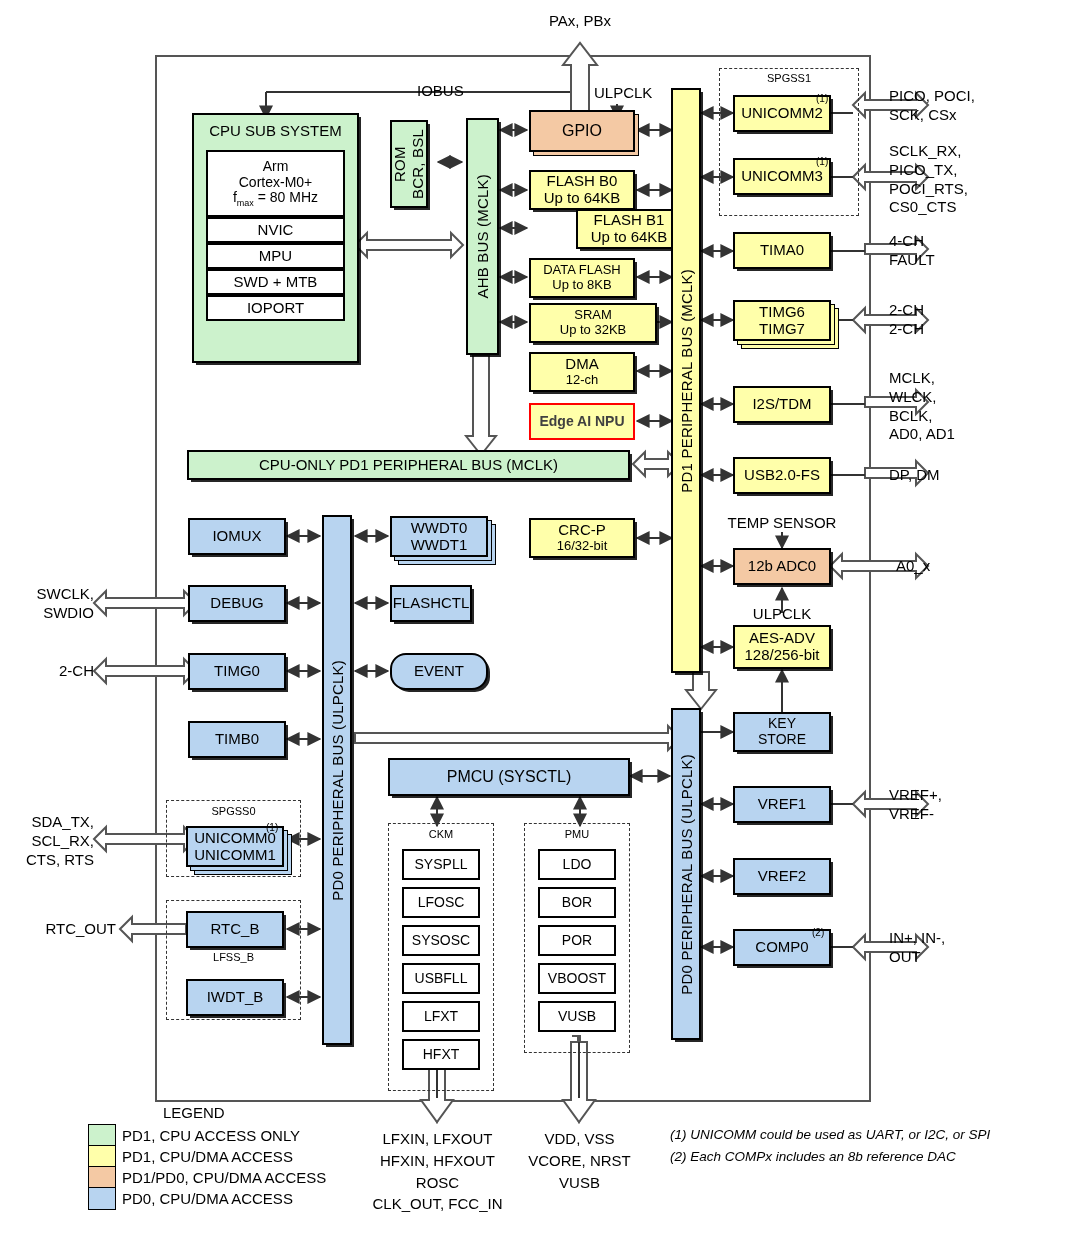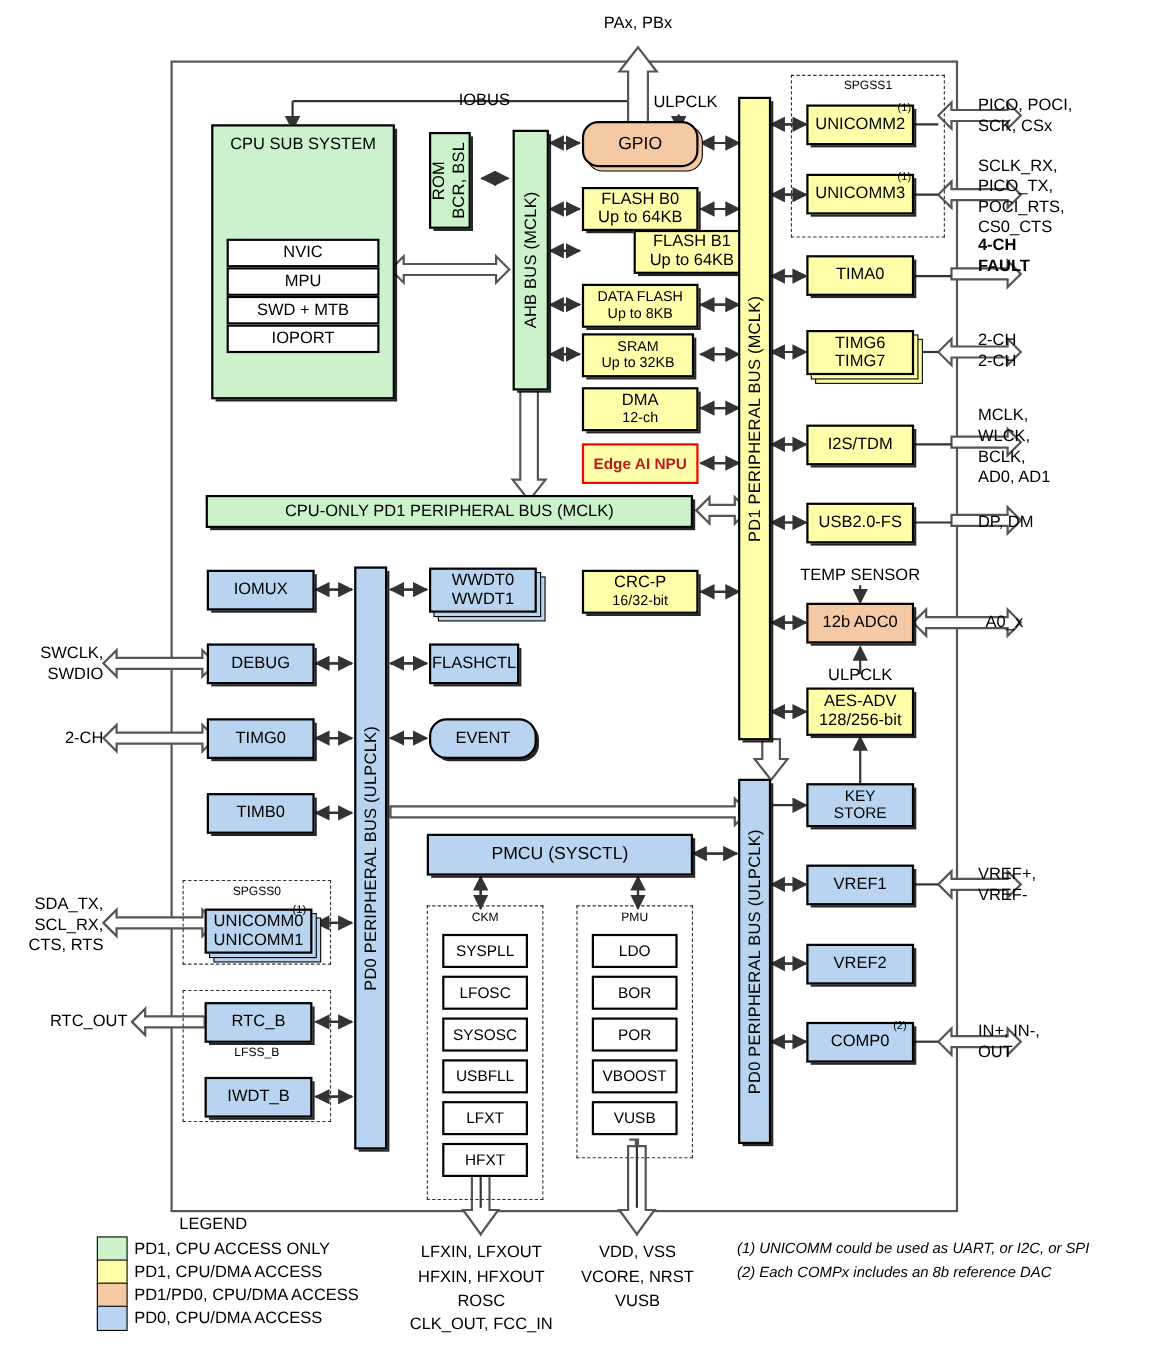--- a/index.html
+++ b/index.html
@@ -32,21 +32,21 @@
     box-shadow:3px 3px 0 -1px rgba(0,0,0,0.85);
   }
   .vbus span{
     writing-mode:vertical-rl;transform:rotate(180deg);
     font-size:15px;white-space:nowrap;letter-spacing:.2px;
   }
 
   
   .stack{box-shadow:4px 4px 0 -1px #b8d4f0,4px 4px 0 0 #000,8px 8px 0 -1px #b8d4f0,8px 8px 0 0 #000;}
   .stacky{box-shadow:4px 4px 0 -1px #ffffaa,4px 4px 0 0 #000,8px 8px 0 -1px #ffffaa,8px 8px 0 0 #000;}
-  .stacko{box-shadow:4px 4px 0 -1px #f4c9a4,4px 4px 0 0 #000;border-radius:15px;}
+  .stacko{box-shadow:4px 4px 0 -1px #f4c9a4,4px 4px 0 0 #000;}
 
   
   .dash{position:absolute;box-sizing:border-box;border:1.6px dashed #333;}
   .dashlbl{position:absolute;font-size:11px;text-align:center;white-space:nowrap;}
 
   
   .lbl{position:absolute;font-size:15px;line-height:1.25;white-space:pre;}
   .lbl.r{text-align:right;}
   .lbl.c{text-align:center;}
   .ital{font-style:italic;font-size:13.5px;line-height:1.5;}
@@ -240,20 +240,25 @@
       <path d="M831,566 L830,566"></path>
       <path d="M831,804 L853,804"></path>
       <path d="M831,947 L853,947"></path>
       <path d="M196,603 L196,603"></path>
     </g>
   </svg>
 
   <div class="blk green" style="left:192px;top:113px;width:167px;height:250px;justify-content:flex-start;padding-top:8px;">
     <div class="t15">CPU SUB SYSTEM</div>
   </div>
+  <div class="blk white noshadow" style="left:206px;top:150px;width:139px;height:67px;border-width:2px;">
+    <div class="t14">Arm</div>
+    <div class="t14">Cortex-M0+</div>
+    <div class="t14"><span>f</span><sub style="font-size:9px">max</sub><span> = 80 MHz</span></div>
+  </div>
   <div class="blk white noshadow" style="left:206px;top:217px;width:139px;height:26px;">
       <span class="t15">NVIC</span>
     </div>
   <div class="blk white noshadow" style="left:206px;top:243px;width:139px;height:26px;">
       <span class="t15">MPU</span>
     </div>
   <div class="blk white noshadow" style="left:206px;top:269px;width:139px;height:26px;">
       <span class="t15">SWD + MTB</span>
     </div>
   <div class="blk white noshadow" style="left:206px;top:295px;width:139px;height:26px;align-items:center;">
@@ -286,30 +291,30 @@
       <span class="t15">Up to 64KB</span>
   </div>
   <div class="blk yellow" style="left:529px;top:209px;width:106px;height:40px;margin-left:47px;">
     <span class="t15">FLASH B1</span>
       <span class="t15">Up to 64KB</span>
   </div>
   <div class="blk yellow" style="left:529px;top:258px;width:106px;height:40px;">
     <span class="t13">DATA FLASH</span>
       <span class="t13">Up to 8KB</span>
   </div>
-  <div class="blk yellow" style="left:529px;top:303px;width:102px;height:40px;">
+  <div class="blk yellow" style="left:529px;top:303px;width:128px;height:40px;">
     <span class="t13">SRAM</span>
       <span class="t13">Up to 32KB</span>
   </div>
   <div class="blk yellow" style="left:529px;top:352px;width:106px;height:40px;">
     <span class="t15">DMA</span>
       <span class="t13">12-ch</span>
   </div>
   <div class="blk yellow redline noshadow" style="left:529px;top:403px;width:106px;height:37px;">
-    <span class="t14" style="color:#b91c1c;font-weight:bold">Edge AI NPU</span>
+    <span class="t14" style="color:#404040;font-weight:bold">Edge AI NPU</span>
   </div>
 
   <div class="blk green" style="left:187px;top:450px;width:443px;height:30px;">
     <span class="t15">CPU-ONLY  PD1 PERIPHERAL BUS (MCLK)</span>
   </div>
 
   <div class="blk yellow" style="left:529px;top:518px;width:106px;height:40px;">
     <span class="t15">CRC-P</span>
       <span class="t13">16/32-bit</span>
   </div>
@@ -333,21 +338,21 @@
   </div>
   <span class="lbl" style="left:816px;top:156px;font-size:10px">(1)</span>
   <div class="lbl" style="left:889px;top:142px;">SCLK_RX,
 PICO_TX,
 POCI_RTS,
 CS0_CTS</div>
 
   <div class="blk yellow" style="left:733px;top:232px;width:98px;height:37px;">
     <span class="t15">TIMA0</span>
   </div>
-  <div class="lbl" style="left:889px;top:214px;font-weight:bold;">4-CH
+  <div class="lbl" style="left:889px;top:232px;">4-CH
 FAULT</div>
 
   <div class="blk yellow stacky" style="left:733px;top:300px;width:98px;height:41px;">
     <span class="t15">TIMG6</span>
       <span class="t15">TIMG7</span>
   </div>
   <div class="lbl" style="left:889px;top:301px;">2-CH
 2-CH</div>
 
   <div class="blk yellow" style="left:733px;top:386px;width:98px;height:37px;">

